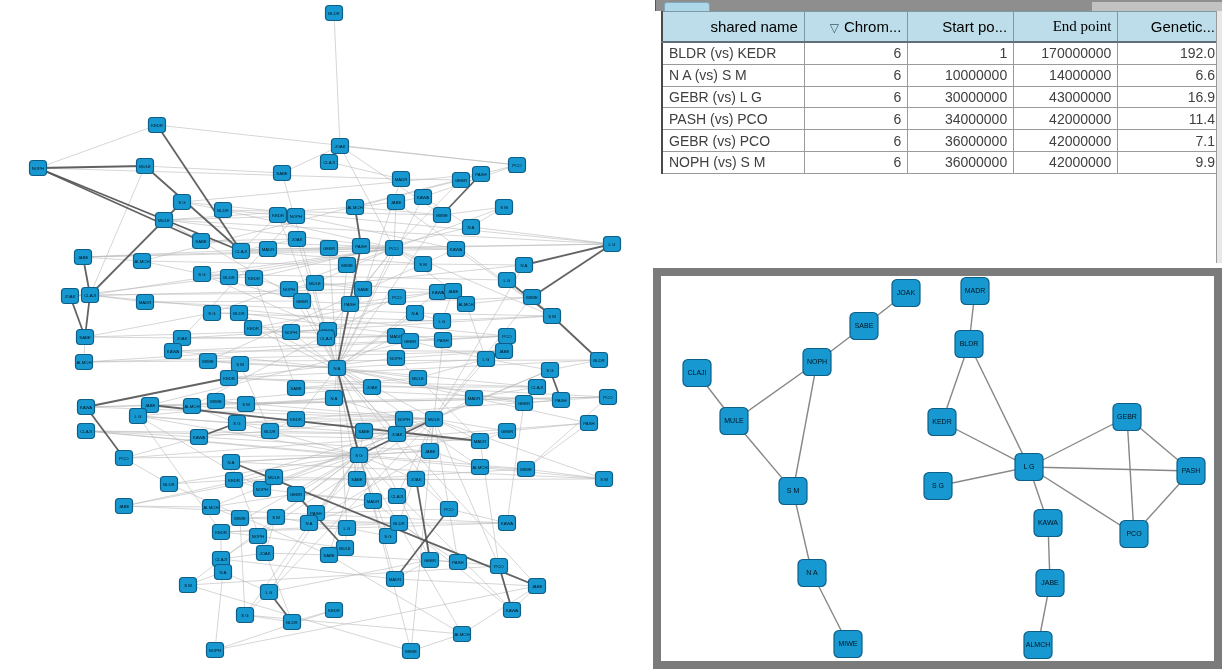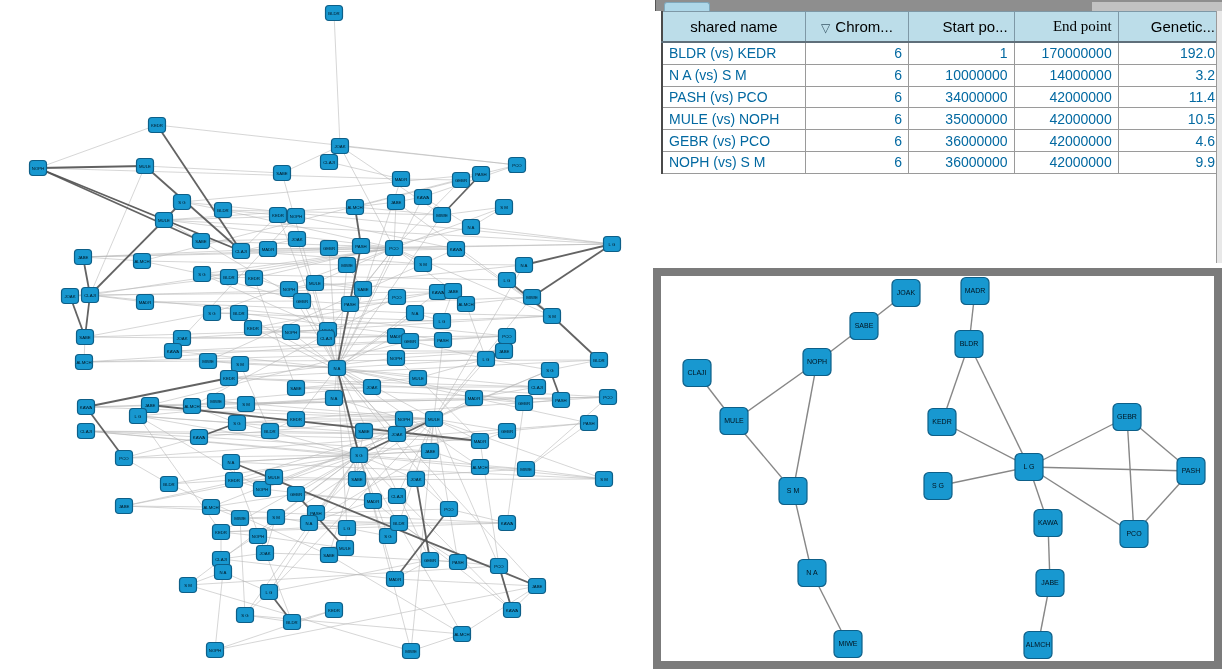--- a/index.html
+++ b/index.html
@@ -17,24 +17,24 @@
   .strip-tab{position:absolute;left:8px;top:2px;width:46px;height:9px;background:#aed7e8;border:1px solid #7fa8bc;border-bottom:none;border-radius:3px 3px 0 0;box-sizing:border-box;}
   table.edge-table{
     position:absolute;left:6px;top:11px;border-collapse:collapse;table-layout:fixed;
     border:1px solid #4a4a4a;border-left:2px solid #4a4a4a;background:#fff;
   }
   table.edge-table th{
     background:#bcdde9;border:1px solid #7e98a6;border-bottom:2px solid #5f6f7a;
     height:29px;font-size:15px;font-weight:normal;color:#000;padding:0 6px;white-space:nowrap;overflow:hidden;
   }
   table.edge-table td{
-    border:1px solid #9a9a9a;height:20.8px;font-size:14px;color:#0369a1;
+    border:1px solid #9a9a9a;height:20.8px;font-size:14px;color:#404040;
     padding:0 6px;white-space:nowrap;overflow:hidden;background:#fff;
   }
-  td.al{text-align:left;} td.ar{text-align:right;} th.ac{text-align:center;} th.ar{text-align:right;}
+  td.al{text-align:left;} td.ar{text-align:right;} th.ac{text-align:right;} th.ar{text-align:right;}
   .filter-glyph{font-size:12px;color:#3c5a6a;margin-right:5px;}
   .vscroll{position:absolute;left:561px;top:11px;width:6px;height:252px;background:#e8e8e8;border-left:1px solid #9a9a9a;}
 
   
   .sub-panel{
     position:absolute;left:653px;top:268px;width:569px;height:401px;
     background:#7b7b7b;box-sizing:border-box;padding:8px;
   }
   .sub-inner{width:553px;height:385px;background:#ffffff;}
   text{pointer-events:none;}
@@ -1080,42 +1080,42 @@
           <td class="ar">6</td>
           <td class="ar">1</td>
           <td class="ar">170000000</td>
           <td class="ar">192.0</td>
         </tr>
         <tr>
           <td class="al">N A (vs) S M</td>
           <td class="ar">6</td>
           <td class="ar">10000000</td>
           <td class="ar">14000000</td>
-          <td class="ar">3.2</td>
+          <td class="ar">6.6</td>
+        </tr>
+        <tr>
+          <td class="al">GEBR (vs) L G</td>
+          <td class="ar">6</td>
+          <td class="ar">30000000</td>
+          <td class="ar">43000000</td>
+          <td class="ar">16.9</td>
         </tr>
         <tr>
           <td class="al">PASH (vs) PCO</td>
           <td class="ar">6</td>
           <td class="ar">34000000</td>
           <td class="ar">42000000</td>
           <td class="ar">11.4</td>
         </tr>
         <tr>
-          <td class="al">MULE (vs) NOPH</td>
-          <td class="ar">6</td>
-          <td class="ar">35000000</td>
-          <td class="ar">42000000</td>
-          <td class="ar">10.5</td>
-        </tr>
-        <tr>
           <td class="al">GEBR (vs) PCO</td>
           <td class="ar">6</td>
           <td class="ar">36000000</td>
           <td class="ar">42000000</td>
-          <td class="ar">4.6</td>
+          <td class="ar">7.1</td>
         </tr>
         <tr>
           <td class="al">NOPH (vs) S M</td>
           <td class="ar">6</td>
           <td class="ar">36000000</td>
           <td class="ar">42000000</td>
           <td class="ar">9.9</td>
         </tr>
       </tbody>
   </table>

